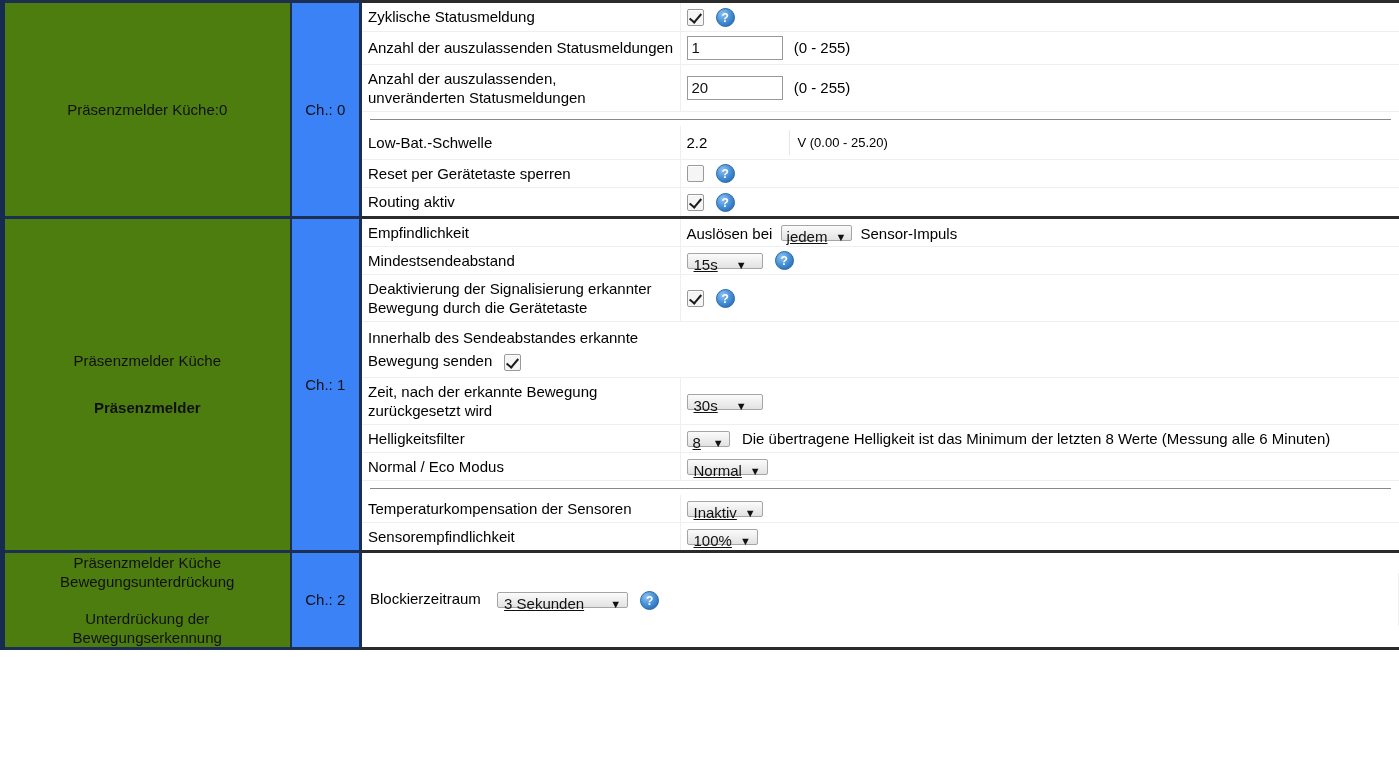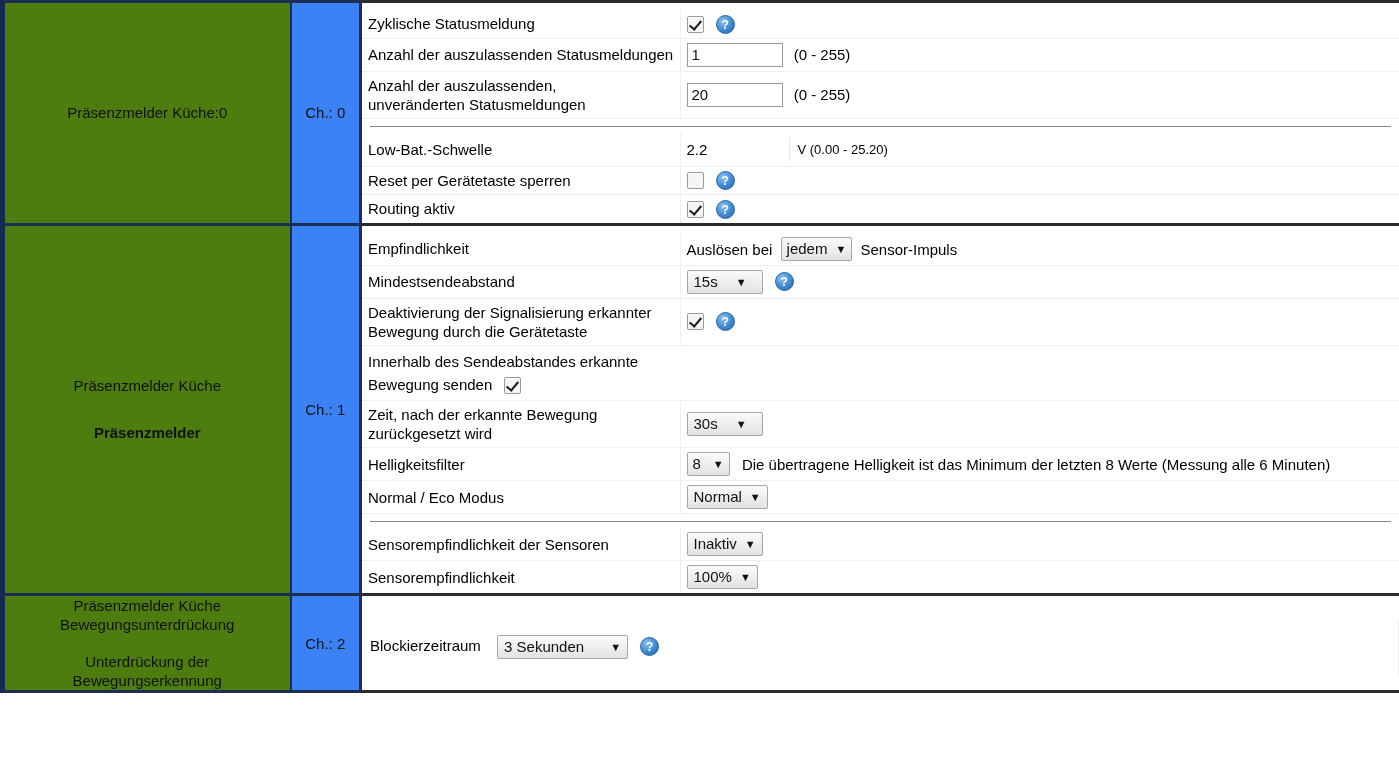--- a/index.html
+++ b/index.html
@@ -79,21 +79,20 @@
     border-bottom: 3px solid #2b2b2b;
     padding: 0;
     box-sizing: border-box;
   }
 
   
   .ptab {
     border-collapse: collapse;
     table-layout: fixed;
     width: 100%;
-    margin-top: 7px;
   }
   .ptab td {
     vertical-align: middle;
     padding: 4px 6px;
     font-size: 15px;
     border-bottom: 1px solid #efefef;
   }
   .ptab tr:last-child td { border-bottom: none; }
 
   .lbl {
@@ -162,28 +161,29 @@
     box-sizing: border-box;
     vertical-align: middle;
   }
   .txt.w96 { width: 96px; }
 
   .sel {
     display: inline-block;
     background: linear-gradient(#fbfbfb, #e2e2e2);
     border: 1px solid #a5a5a5;
     border-radius: 2px;
-    height: 24px;
+    height: 16px;
     line-height: 22px;
     padding: 0 6px;
     font-size: 15px;
     color: #111;
     vertical-align: middle;
     box-sizing: border-box;
     white-space: nowrap;
+    text-decoration: underline;
   }
   .sel .arrow {
     display: inline-block;
     margin-left: 8px;
     font-size: 11px;
     transform: translateY(-1px);
   }
   .sel.wide  { min-width: 76px; }
   .sel.tight { padding: 0 5px; }
 
@@ -364,21 +364,21 @@
             </td>
           </tr>
 
           <tr class="hrrow">
             <td colspan="2">
               <div class="hrline"></div>
             </td>
           </tr>
 
           <tr>
-            <td class="lbl">Sensorempfindlichkeit der Sensoren</td>
+            <td class="lbl">Temperaturkompensation der Sensoren</td>
             <td class="val">
               <span class="sel"><span>Inaktiv</span><span class="arrow">▼</span></span>
             </td>
           </tr>
 
           <tr>
             <td class="lbl">Sensorempfindlichkeit</td>
             <td class="val">
               <span class="sel"><span>100%</span><span class="arrow">▼</span></span>
             </td>

